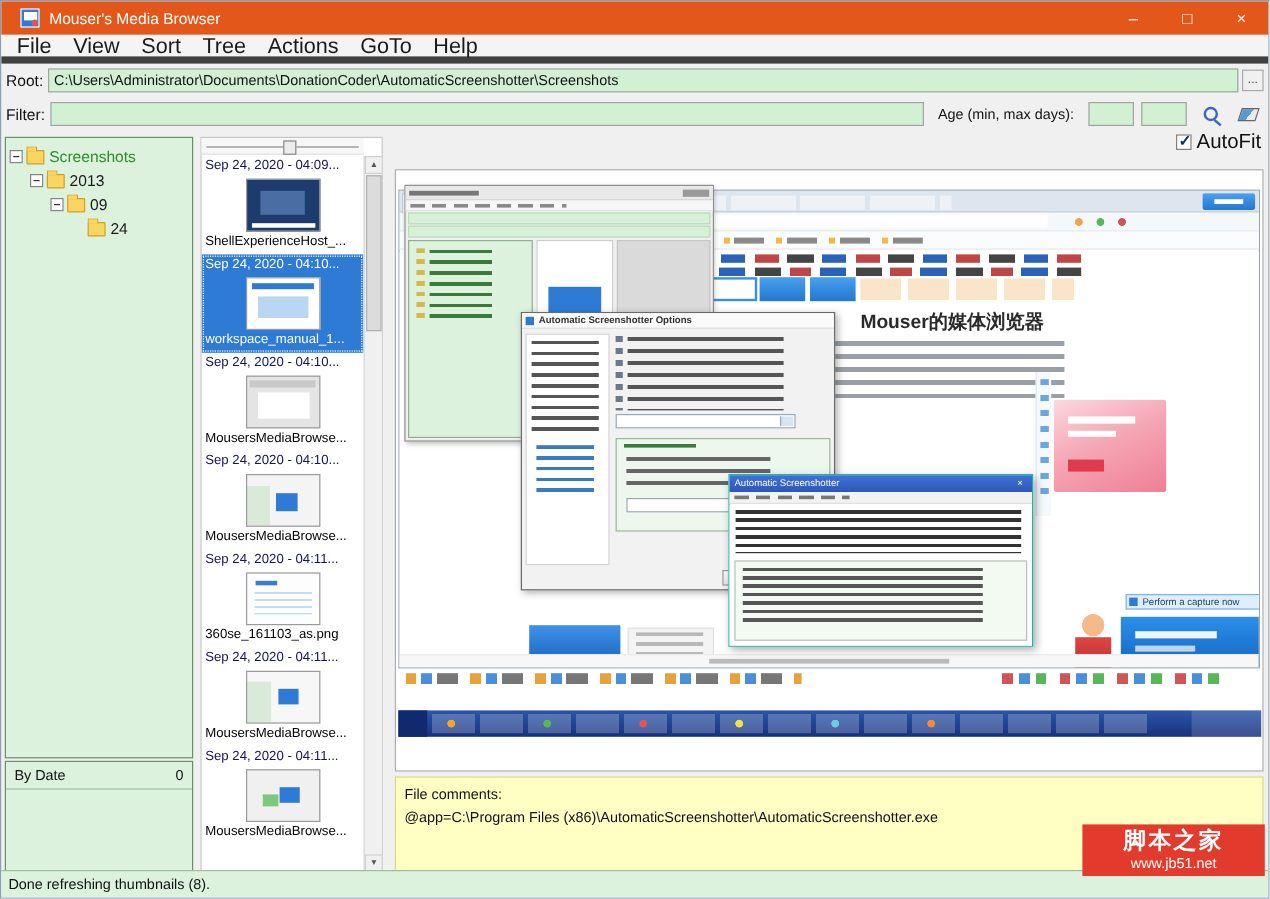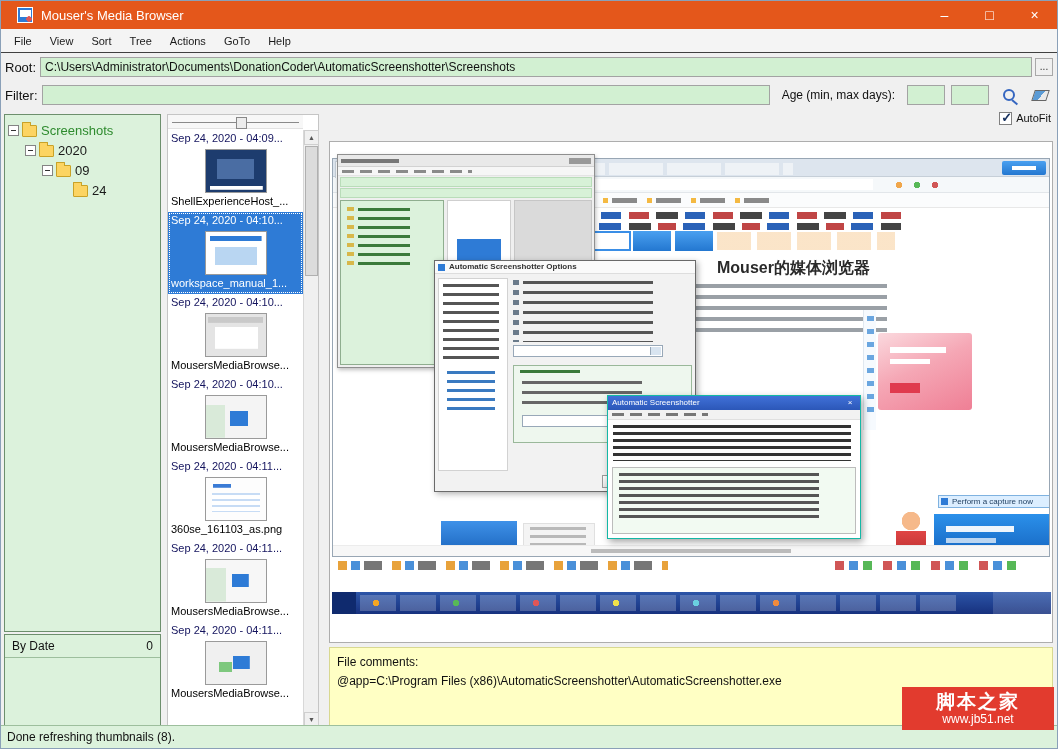--- a/index.html
+++ b/index.html
@@ -11,40 +11,40 @@
   .app-icon { width: 16px; height: 16px; border: 1px solid #fff;
     background:
       radial-gradient(circle at 11px 11px, #e05656 2.5px, rgba(0,0,0,0) 3px),
       linear-gradient(#fff,#fff) 2px 2px/11px 7px no-repeat,
       #2e7bd6; }
   .titlebar .title { margin-left: 8px; font-size: 13px; }
   .win-controls { margin-left: auto; display: flex; height: 100%; }
   .win-btn { width: 45px; display: flex; align-items: center; justify-content: center; font-size: 14px; color: #fff; }
 
   
-  .menubar { position: absolute; left: 0; top: 28px; right: 0; height: 24px; background: #f4f4f4; border-bottom: 1px solid #404040; display: flex; align-items: center; padding-left: 4px; font-size: 11px; color: #1a1a1a; }
+  .menubar { position: absolute; left: 0; top: 28px; right: 0; height: 24px; background: #f4f4f4; border-bottom: 6px solid #404040; display: flex; align-items: center; padding-left: 4px; font-size: 18px; color: #1a1a1a; }
   .menu-item { padding: 3px 9px; }
 
   
   .root-row { position: absolute; left: 0; top: 52px; right: 0; height: 28px; display: flex; align-items: center; padding: 0 4px; font-size: 13px; color: #111; }
   .lbl { flex: none; padding-right: 4px; }
   .green-input { height: 20px; background: #D2F0D2; border: 1px solid #a3a3a3; font-size: 12px; font-family: "Liberation Sans", sans-serif; padding: 0 4px; color: #111; }
   .root-input { flex: 1; }
   .browse-btn { width: 18px; height: 18px; margin-left: 3px; font-size: 10px; line-height: 1; background: #f0f0f0; border: 1px solid #a8a8a8; color: #333; }
 
   .filter-row { position: absolute; left: 0; top: 80px; right: 0; height: 28px; display: flex; align-items: center; padding: 0 6px 0 4px; font-size: 13px; color: #111; }
   .filter-input { width: 728px; }
   .age-label { margin-left: auto; font-size: 12px; padding-right: 6px; }
   .age-input { width: 38px; margin-left: 6px; }
   .icon-wrap { width: 22px; height: 20px; display: flex; align-items: center; justify-content: center; margin-left: 9px; }
   .icon-search { width: 12px; height: 12px; border: 2px solid #3566c0; border-radius: 50%; position: relative; }
   .icon-search::after { content: ''; position: absolute; width: 7px; height: 2px; background: #3566c0; right: -6px; bottom: -2px; transform: rotate(40deg); transform-origin: left center; }
   .icon-clear { width: 15px; height: 11px; border: 1px solid #666; transform: skewX(-18deg); background: linear-gradient(115deg, #5b9bd5 55%, #eaeaea 55%); }
 
-  .autofit-row { position: absolute; top: 108px; right: 6px; height: 18px; display: flex; align-items: center; gap: 4px; font-size: 11px; color: #111; padding-left: 36px; }
+  .autofit-row { position: absolute; top: 108px; right: 6px; height: 18px; display: flex; align-items: center; gap: 4px; font-size: 17px; color: #111; padding-left: 36px; }
   .checkbox { width: 13px; height: 13px; background: #fff; border: 1px solid #808080; position: relative; }
   .checkbox.checked::after { content: '✓'; position: absolute; left: 1px; top: -3px; font-size: 13px; color: #16305e; font-weight: bold; }
 
   
   .tree-panel { position: absolute; left: 3px; top: 113px; width: 157px; height: 518px; background: #DCF2DC; border: 1px solid #6d8f6d; padding-top: 5px; font-size: 13px; overflow: hidden; }
   .tree-row { display: flex; align-items: center; height: 20px; }
   .expand-box { width: 11px; height: 11px; background: #fff; border: 1px solid #848484; position: relative; flex: none; margin-right: 3px; }
   .expand-box::after { content: ''; position: absolute; left: 2px; right: 2px; top: 4px; height: 1px; background: #333; }
   .folder-icon { width: 15px; height: 12px; background: #FCD462; border: 1px solid #C9A227; border-radius: 1px; position: relative; flex: none; margin: 2px 4px 0 0; }
   .folder-icon::before { content: ''; position: absolute; top: -4px; left: -1px; width: 7px; height: 3px; background: #FCD462; border: 1px solid #C9A227; border-bottom: none; border-radius: 1px 1px 0 0; }
@@ -276,21 +276,21 @@
 
       <div class="tree-row green" style="padding-left: 3px;">
         <span class="expand-box"></span>
         <span class="folder-icon"></span>
         <span class="tree-label">Screenshots</span>
       </div>
 
       <div class="tree-row" style="padding-left: 20px;">
         <span class="expand-box"></span>
         <span class="folder-icon"></span>
-        <span class="tree-label">2020</span>
+        <span class="tree-label">2013</span>
       </div>
 
       <div class="tree-row" style="padding-left: 37px;">
         <span class="expand-box"></span>
         <span class="folder-icon"></span>
         <span class="tree-label">09</span>
       </div>
 
       <div class="tree-row" style="padding-left: 54px;">
         <span class="expand-box" style="visibility: hidden;"></span>

